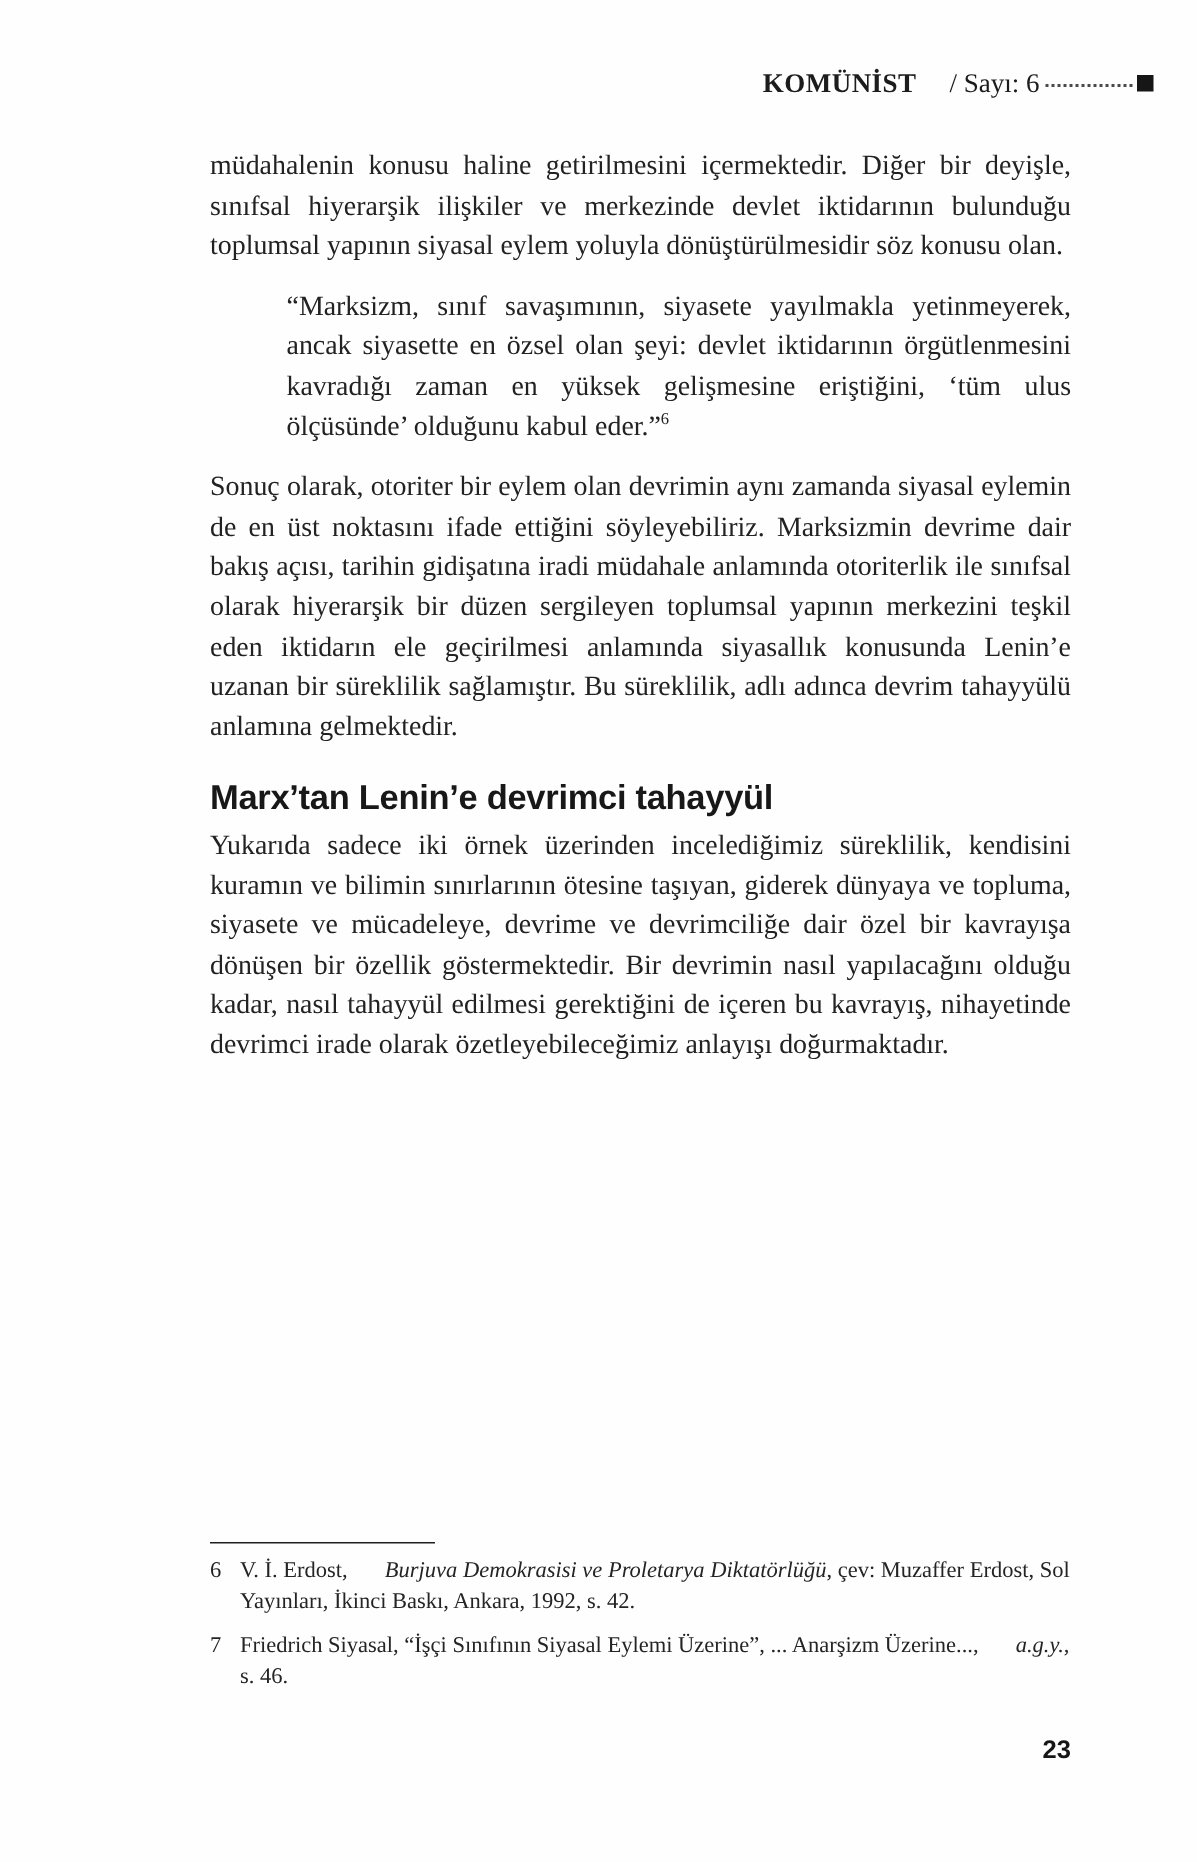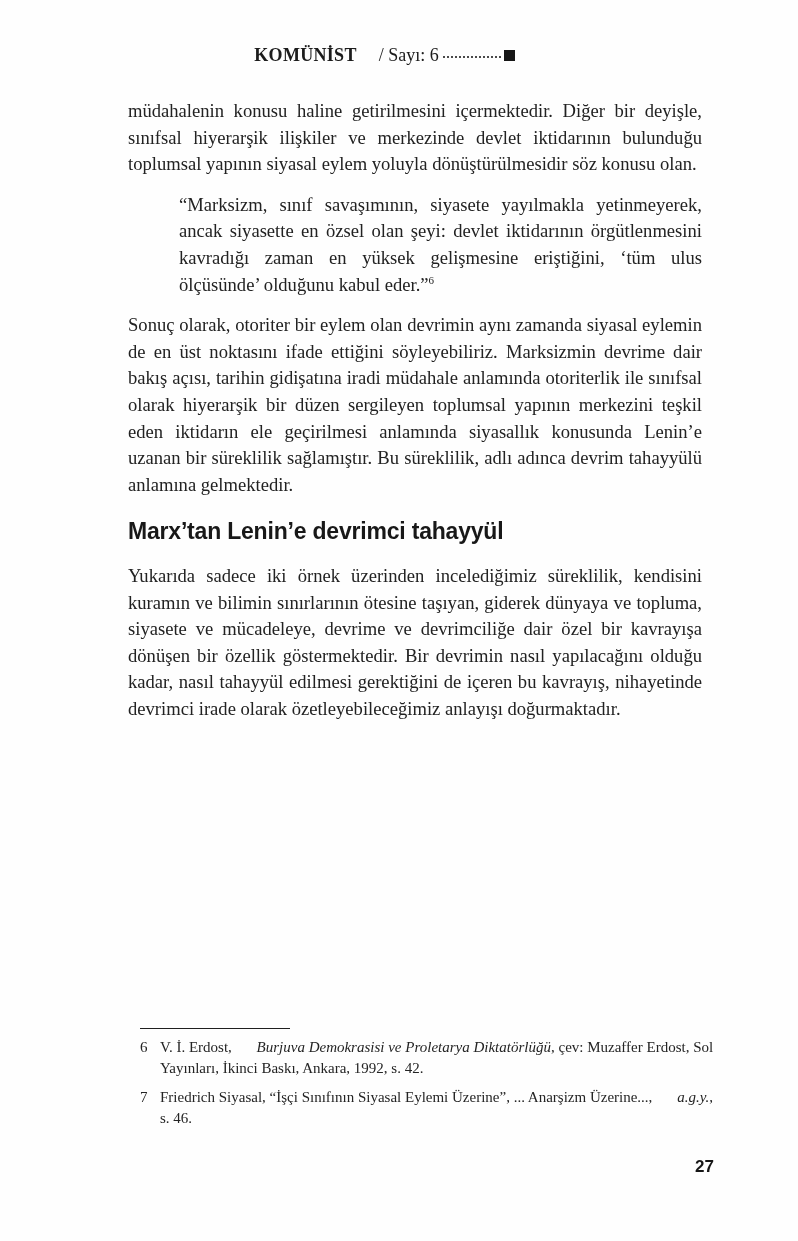--- a/index.html
+++ b/index.html
@@ -14,39 +14,39 @@
     overflow: hidden;
   }
 
   
   .running-header {
     position: absolute;
     top: 45px;
     left: 0;
     right: 29px;
     display: flex;
-    justify-content: center;
+    justify-content: flex-end;
     align-items: center;
     font-size: 18px;
     color: #1c1c1c;
   }
   .journal { font-weight: 700; letter-spacing: 0.3px; }
   .issue { margin-left: 22px; }
   .dots {
     width: 58px;
     height: 0;
     border-bottom: 2px dotted #4a4a4a;
     margin: 2px 3px 0 4px;
   }
   .sq { width: 11px; height: 11px; background: #161616; flex: none; }
 
   
   .content {
     position: absolute;
-    left: 128px;
+    left: 140px;
     top: 98px;
     width: 574px;
     font-size: 18.6px;
     line-height: 26.6px;
     text-align: justify;
     hyphens: auto;
     -webkit-hyphens: auto;
   }
   .content p { margin: 0 0 12px 0; }
   .content blockquote {
@@ -55,21 +55,21 @@
   }
   sup { font-size: 11px; line-height: 0; }
 
   h2.section-heading {
     font-family: "Liberation Sans", sans-serif;
     font-size: 23px;
     font-weight: 700;
     color: #181818;
     letter-spacing: -0.2px;
     text-align: left;
-    margin: 20px 0 18px 0;
+    margin: 20px 0 6px 0;
   }
 
   
   .footnotes {
     position: absolute;
     left: 140px;
     top: 1028px;
     width: 580px;
     font-size: 15px;
     line-height: 20.5px;
@@ -133,15 +133,15 @@
       <span class="fn-num">6</span>
       <span class="fn-text"><span>V. İ. Erdost, </span><em>Burjuva Demokrasisi ve Proletarya Diktatörlüğü</em><span>, çev: Muzaffer Erdost, Sol Yayınları, İkinci Baskı, Ankara, 1992, s. 42.</span></span>
     </div>
 
     <div class="fn">
       <span class="fn-num">7</span>
       <span class="fn-text"><span>Friedrich Siyasal, “İşçi Sınıfının Siyasal Eylemi Üzerine”,  ... Anarşizm Üzerine..., </span><em>a.g.y.</em><span>, s. 46.</span></span>
     </div>
   </div>
 
-  <div class="page-number">27</div>
+  <div class="page-number">23</div>
 
 </div>
 
 </body></html>

